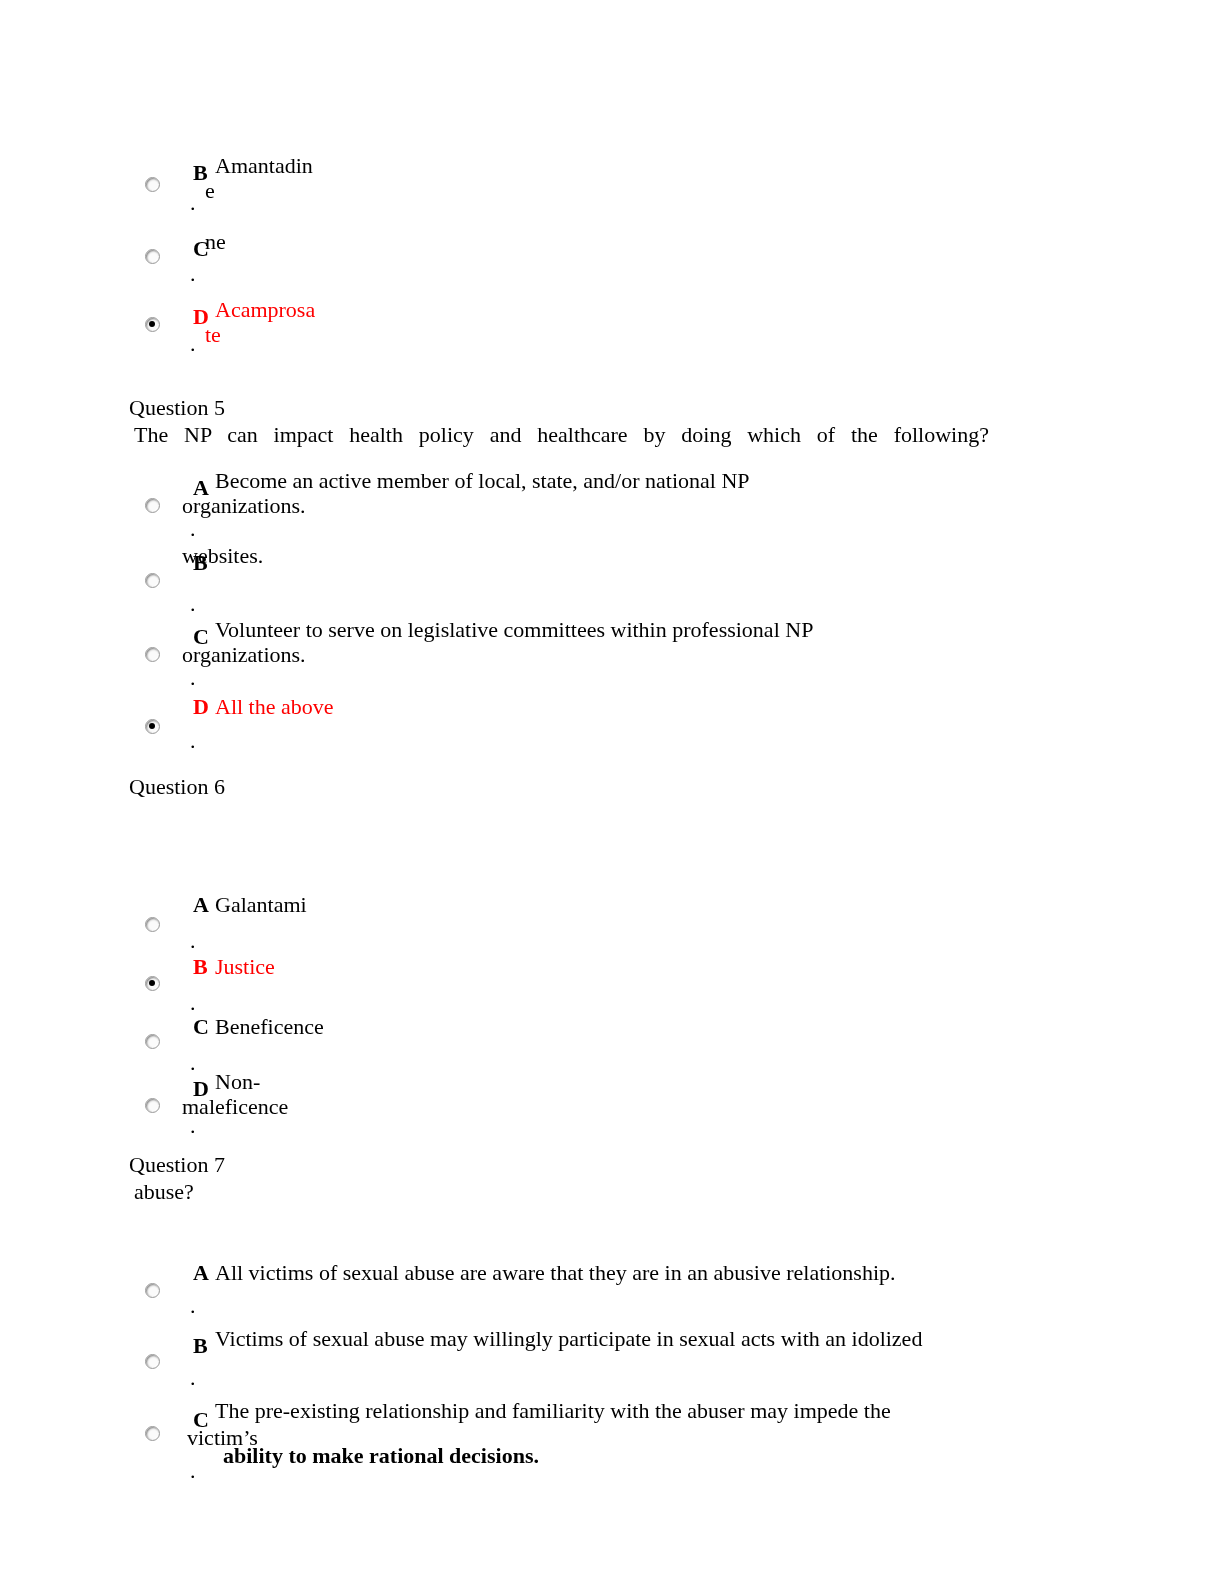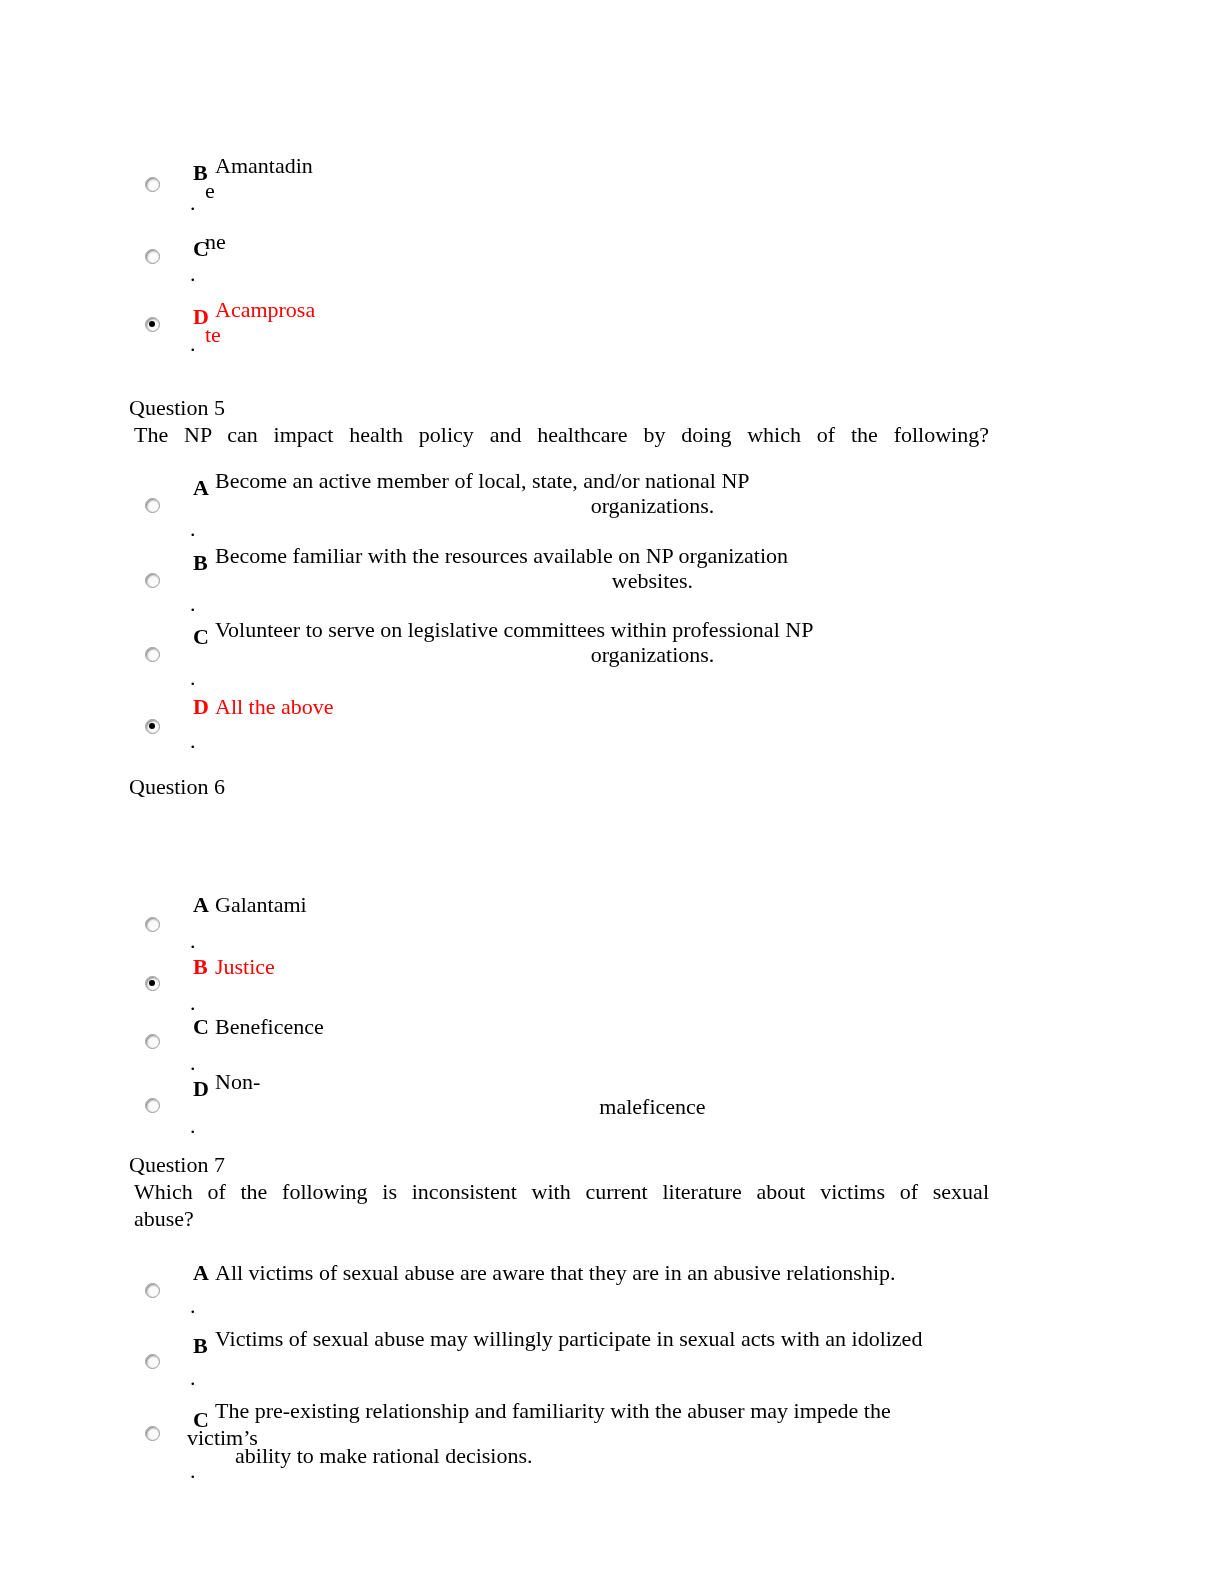--- a/index.html
+++ b/index.html
@@ -25,21 +25,21 @@
     background:#fbfbfb;border:1px solid #9a9a9a;
     box-shadow:inset 1px 1px 2px rgba(80,80,80,.7), inset -1px -1px 1px #fff;
   }
   .opt .radio.checked::after{
     content:"";position:absolute;left:3px;top:3px;width:6px;height:6px;
     background:#000;border-radius:50%;
   }
   .opt .letter{position:absolute;left:50px;top:0;font-weight:700;line-height:25px;}
   .opt .letter.mid{top:7px;}
   .opt .ln{line-height:25px;margin-left:72px;white-space:pre;}
-  .opt .ln.ind{margin-left:39px;text-align:center;}
+  .opt .ln.ind{margin-left:39px;}
   .opt .ln.out{margin-left:62px;}
   .opt .period{position:absolute;left:47px;line-height:10px;height:10px;}
   .opt.red .letter,.opt.red .ln{color:var(--red,#fe0000);}
   
   #o1{top:153px}  #o1 .radio{top:24px}  #o1 .period{top:45px}
   #o2{top:229px}  #o2 .radio{top:20px}  #o2 .period{top:40px}
   #o3{top:297px}  #o3 .radio{top:20px}  #o3 .period{top:42px}
   #q5t{top:394px} #q5b{top:421px}
   #o4{top:468px}  #o4 .radio{top:30px}  #o4 .period{top:56px}
   #o5{top:543px}  #o5 .radio{top:30px}  #o5 .period{top:56px}
@@ -49,21 +49,21 @@
   #o8{top:892px}  #o8 .radio{top:25px}  #o8 .period{top:44px}
   #o9{top:954px}  #o9 .radio{top:22px}  #o9 .period{top:44px}
   #o10{top:1014px} #o10 .radio{top:20px} #o10 .period{top:44px}
   #o11{top:1069px} #o11 .radio{top:29px} #o11 .period{top:52px}
   #q7t{top:1151px} #q7b{top:1178px}
   #o12{top:1260px} #o12 .radio{top:23px} #o12 .period{top:41px}
   #o13{top:1326px} #o13 .radio{top:28px} #o13 .period{top:47px}
   #o14{top:1398px} #o14 .radio{top:28px} #o14 .period{top:68px}
   #o14 .letter{top:9px}
   #o14 .vic{position:absolute;left:44px;top:27px;margin-left:0;}
-  #o14 .abil{position:absolute;left:80px;top:45px;margin-left:12px;}
+  #o14 .abil{position:absolute;left:80px;top:45px;margin-left:0;font-weight:bold;}
 </style>
 </head>
 <body>
 
 <div class="page">
 
   <div class="opt" id="o1">
     <span class="radio"></span>
     <span class="letter mid">B</span>
     <div class="ln">Amantadin</div>
@@ -95,21 +95,20 @@
     <span class="radio"></span>
     <span class="letter mid">A</span>
     <div class="ln">Become an active member of local, state, and/or national NP</div>
     <div class="ln ind">organizations.</div>
     <span class="period">.</span>
   </div>
 
   <div class="opt" id="o5">
     <span class="radio"></span>
     <span class="letter mid">B</span>
-    <div class="ln">Become familiar with the resources available on NP organization</div>
     <div class="ln ind">websites.</div>
     <span class="period">.</span>
   </div>
 
   <div class="opt" id="o6">
     <span class="radio"></span>
     <span class="letter mid">C</span>
     <div class="ln">Volunteer to serve on legislative committees within professional NP</div>
     <div class="ln ind">organizations.</div>
     <span class="period">.</span>
@@ -148,21 +147,20 @@
   <div class="opt" id="o11">
     <span class="radio"></span>
     <span class="letter mid">D</span>
     <div class="ln">Non-</div>
     <div class="ln ind">maleficence</div>
     <span class="period">.</span>
   </div>
 
   <div class="qtitle" id="q7t">Question 7</div>
   <div class="qbody" id="q7b">
-    <div class="jl">Which of the following is inconsistent with current literature about victims of sexual</div>
     <div class="nl">abuse?</div>
   </div>
 
   <div class="opt" id="o12">
     <span class="radio"></span>
     <span class="letter">A</span>
     <div class="ln">All victims of sexual abuse are aware that they are in an abusive relationship.</div>
     <span class="period">.</span>
   </div>
 

